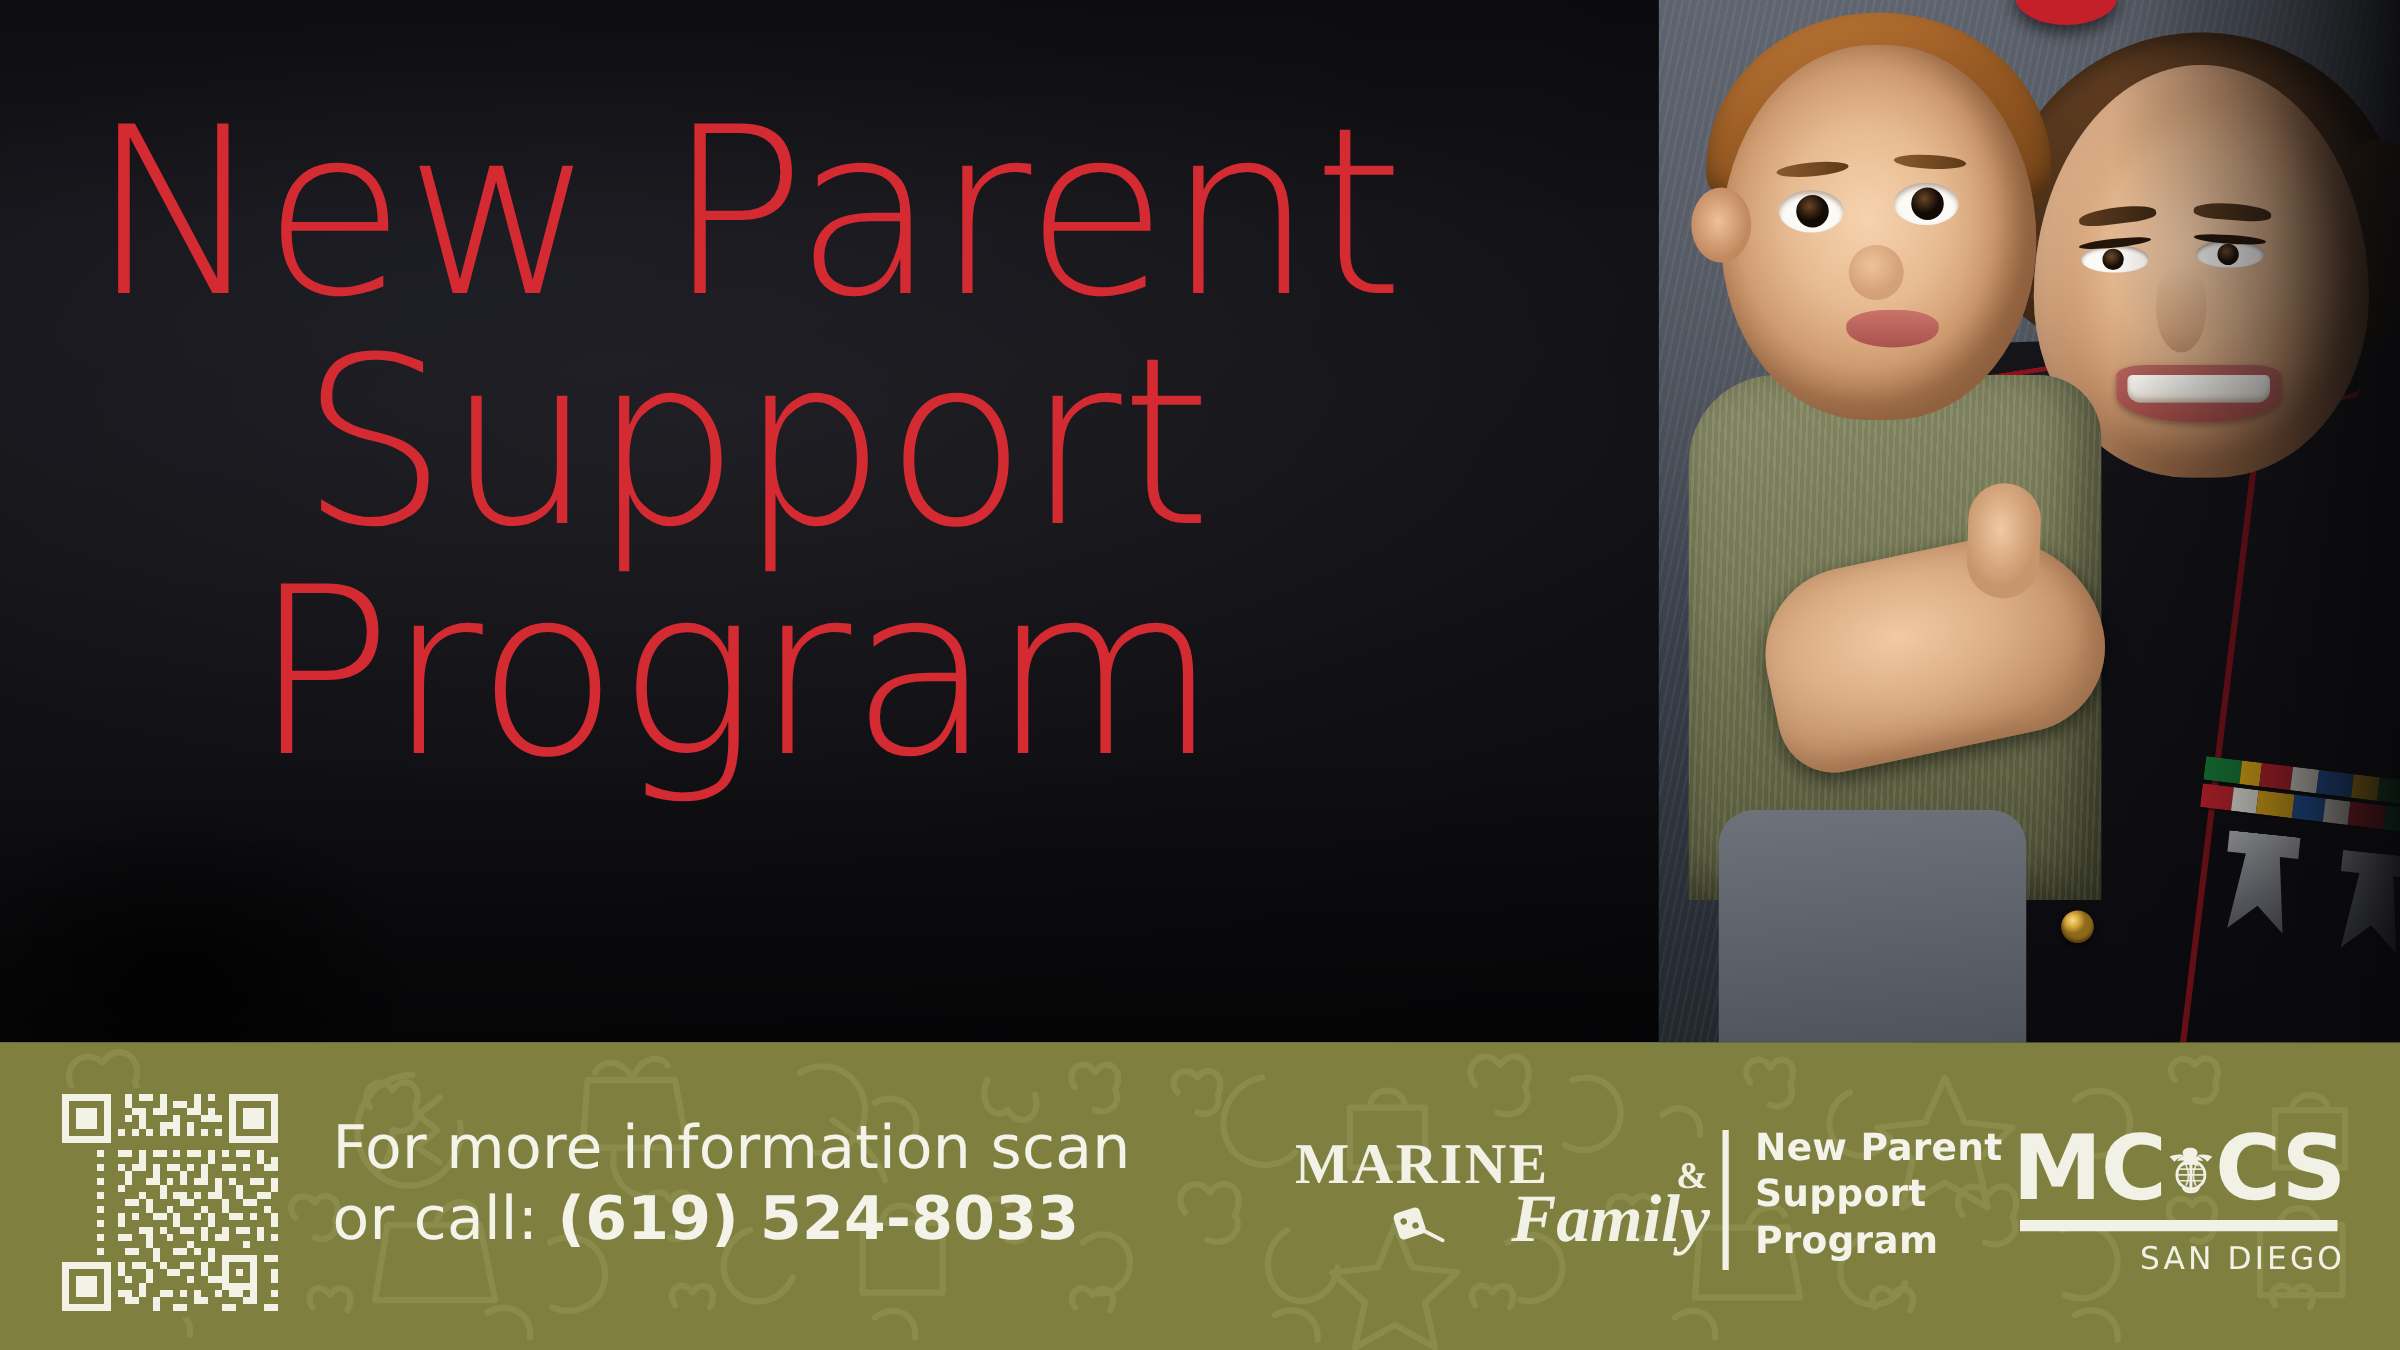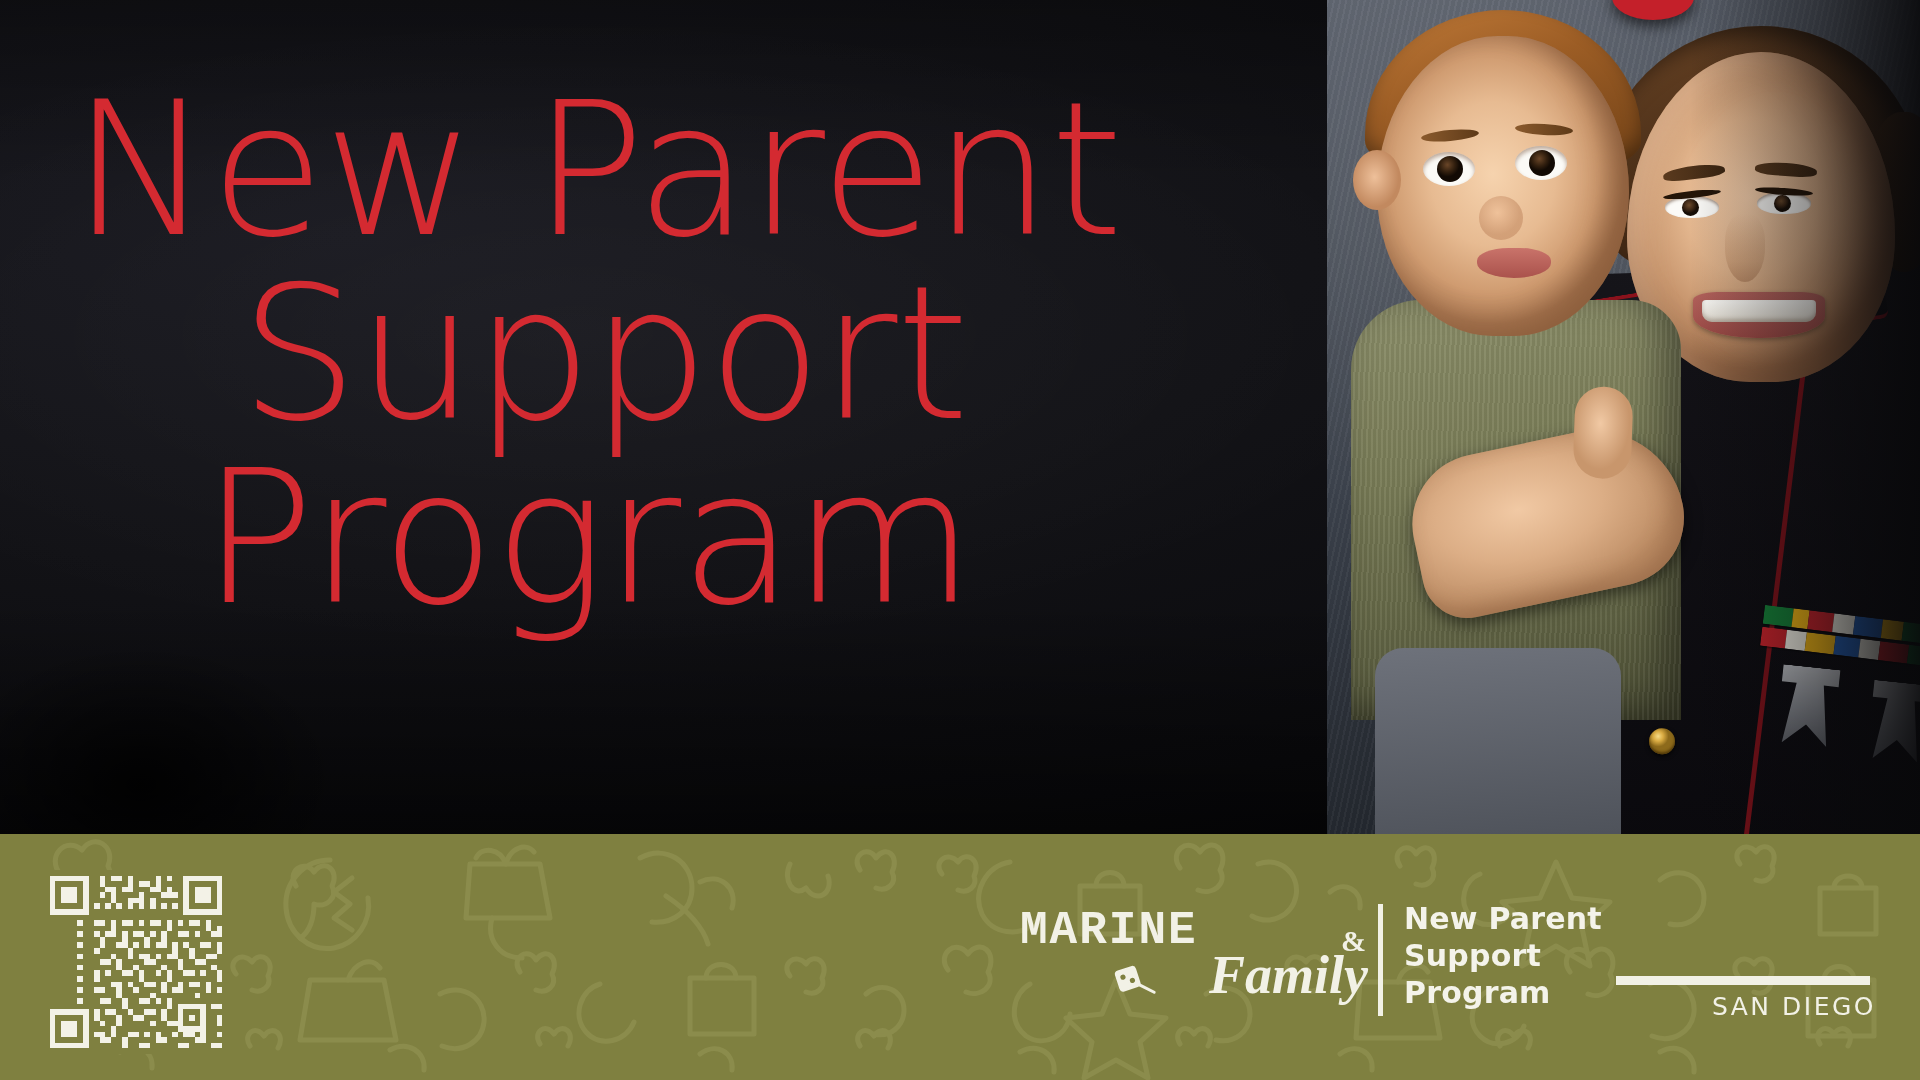--- a/index.html
+++ b/index.html
@@ -276,26 +276,26 @@
     font-size:48px;
     line-height:1.18;
     letter-spacing:.2px;
     white-space:nowrap;
   }
   .cta .line2 b { font-weight:700; }
 
   
   .mf-lockup { position:absolute; left:1020px; top:74px; width:350px; height:105px; color:#f2f1e6; }
   .mf-marine {
-    font-family:Liberation Mono, monospace;
+    font-family:Liberation Serif, serif;
     font-weight:700;
     font-size:46px;
     letter-spacing:2px;
     line-height:1;
-    position:absolute; left:0; top:0;
+    position:absolute; left:16px; top:0;
   }
   .mf-amp {
     font-family:"Liberation Serif", serif;
     font-weight:700; font-size:30px;
     position:absolute; right:4px; top:16px;
   }
   .mf-family {
     font-family:"Liberation Serif", serif;
     font-style:italic; font-weight:700;
     font-size:54px;
@@ -665,20 +665,24 @@
             <rect x="14" y="30" width="1" height="2"></rect>
           <rect x="17" y="31" width="2" height="1"></rect>
             <rect x="21" y="30" width="1" height="1"></rect>
           <rect x="24" y="31" width="2" height="1"></rect>
             <rect x="27" y="30" width="1" height="1"></rect>
           <rect x="30" y="31" width="2" height="1"></rect>
         </g>
       </svg>
     </div>
 
+    <div class="cta">
+      <div class="line1">For more information scan</div>
+      <div class="line2"><span>or call: </span><b>(619) 524-8033</b></div>
+    </div>
 
     <div class="mf-lockup">
       <span class="mf-marine">MARINE</span>
       <span class="mf-amp">&amp;</span>
       <span class="mf-rattle">
         <svg viewBox="0 0 44 44" aria-hidden="true">
           <g fill="none" stroke="#f2f1e6" stroke-width="3" stroke-linecap="round">
             <rect x="6" y="6" width="22" height="22" rx="4" fill="#f2f1e6" stroke="none"></rect>
             <path d="M26 26l12 12" stroke="#f2f1e6"></path>
             <circle cx="13" cy="14" r="2.6" fill="#7f8040" stroke="none"></circle>
@@ -691,18 +695,35 @@
 
     <div class="npsp-divider"></div>
 
     <div class="npsp-text">
       <div>New Parent</div>
       <div>Support</div>
       <div>Program</div>
     </div>
 
     <div class="mccs">
+      <div class="mccs-row">
+        <span class="mccs-mc">MC</span>
+        <span class="mccs-ega">
+          <svg viewBox="0 0 72 72" aria-hidden="true">
+            <g fill="#f2f1e6">
+              <path d="M36 9c5 0 8 3 8 6 0 2-1 3-2 4 4 1 7 3 9 6-4-1-8-1-11 1 3 1 5 3 6 6-3-2-7-3-11-2-4-1-8 0-11 2 1-3 3-5 6-6-3-2-7-2-11-1 2-3 5-5 9-6-1-1-2-2-2-4 0-3 3-6 8-6z"></path>
+              <path d="M10 20c6-3 13-4 19-1-5 1-10 3-13 7-3-3-5-5-6-6zM62 20c-6-3-13-4-19-1 5 1 10 3 13 7 3-3 5-5 6-6z"></path>
+              <circle cx="36" cy="42" r="17" fill="none" stroke="#f2f1e6" stroke-width="3.4"></circle>
+              <path d="M22 35h28M20 42h32M22 49h28" stroke="#f2f1e6" stroke-width="2" fill="none" opacity=".9"></path>
+              <path d="M30 30c4 8 4 17 0 25M42 30c-4 8-4 17 0 25" stroke="#f2f1e6" stroke-width="2" fill="none" opacity=".9"></path>
+              <path d="M36 22v40M27 58c3 6 15 6 18 0" fill="none" stroke="#f2f1e6" stroke-width="3.6" stroke-linecap="round"></path>
+              <path d="M29 26h14" stroke="#f2f1e6" stroke-width="3.4" stroke-linecap="round"></path>
+            </g>
+          </svg>
+        </span>
+        <span class="mccs-cs">CS</span>
+      </div>
       <div class="mccs-bar"></div>
       <div class="mccs-sub">SAN DIEGO</div>
     </div>
 
   </div>
 </div>
 
 </body></html>

